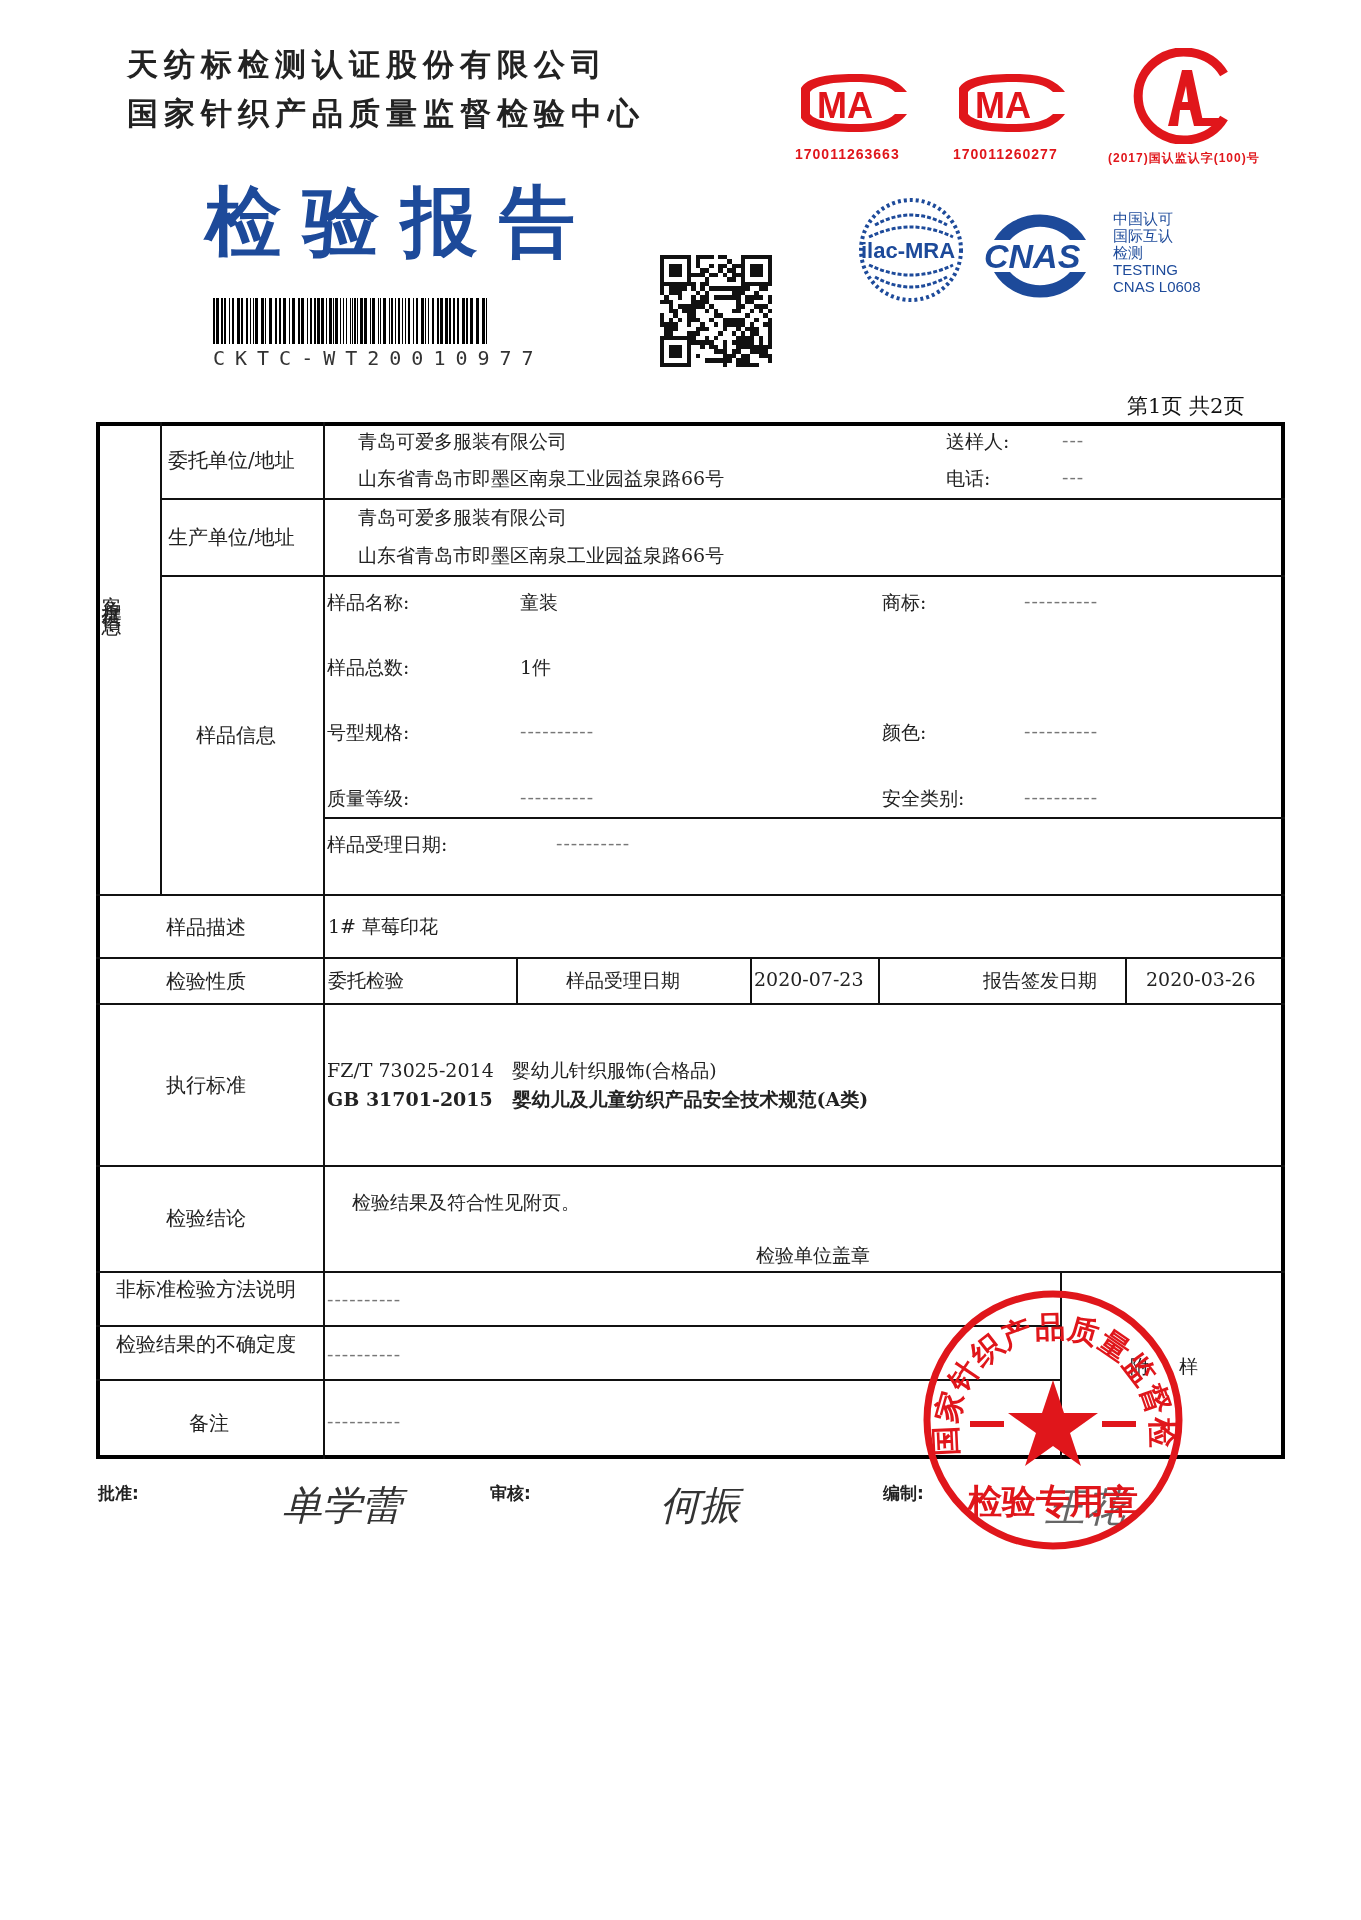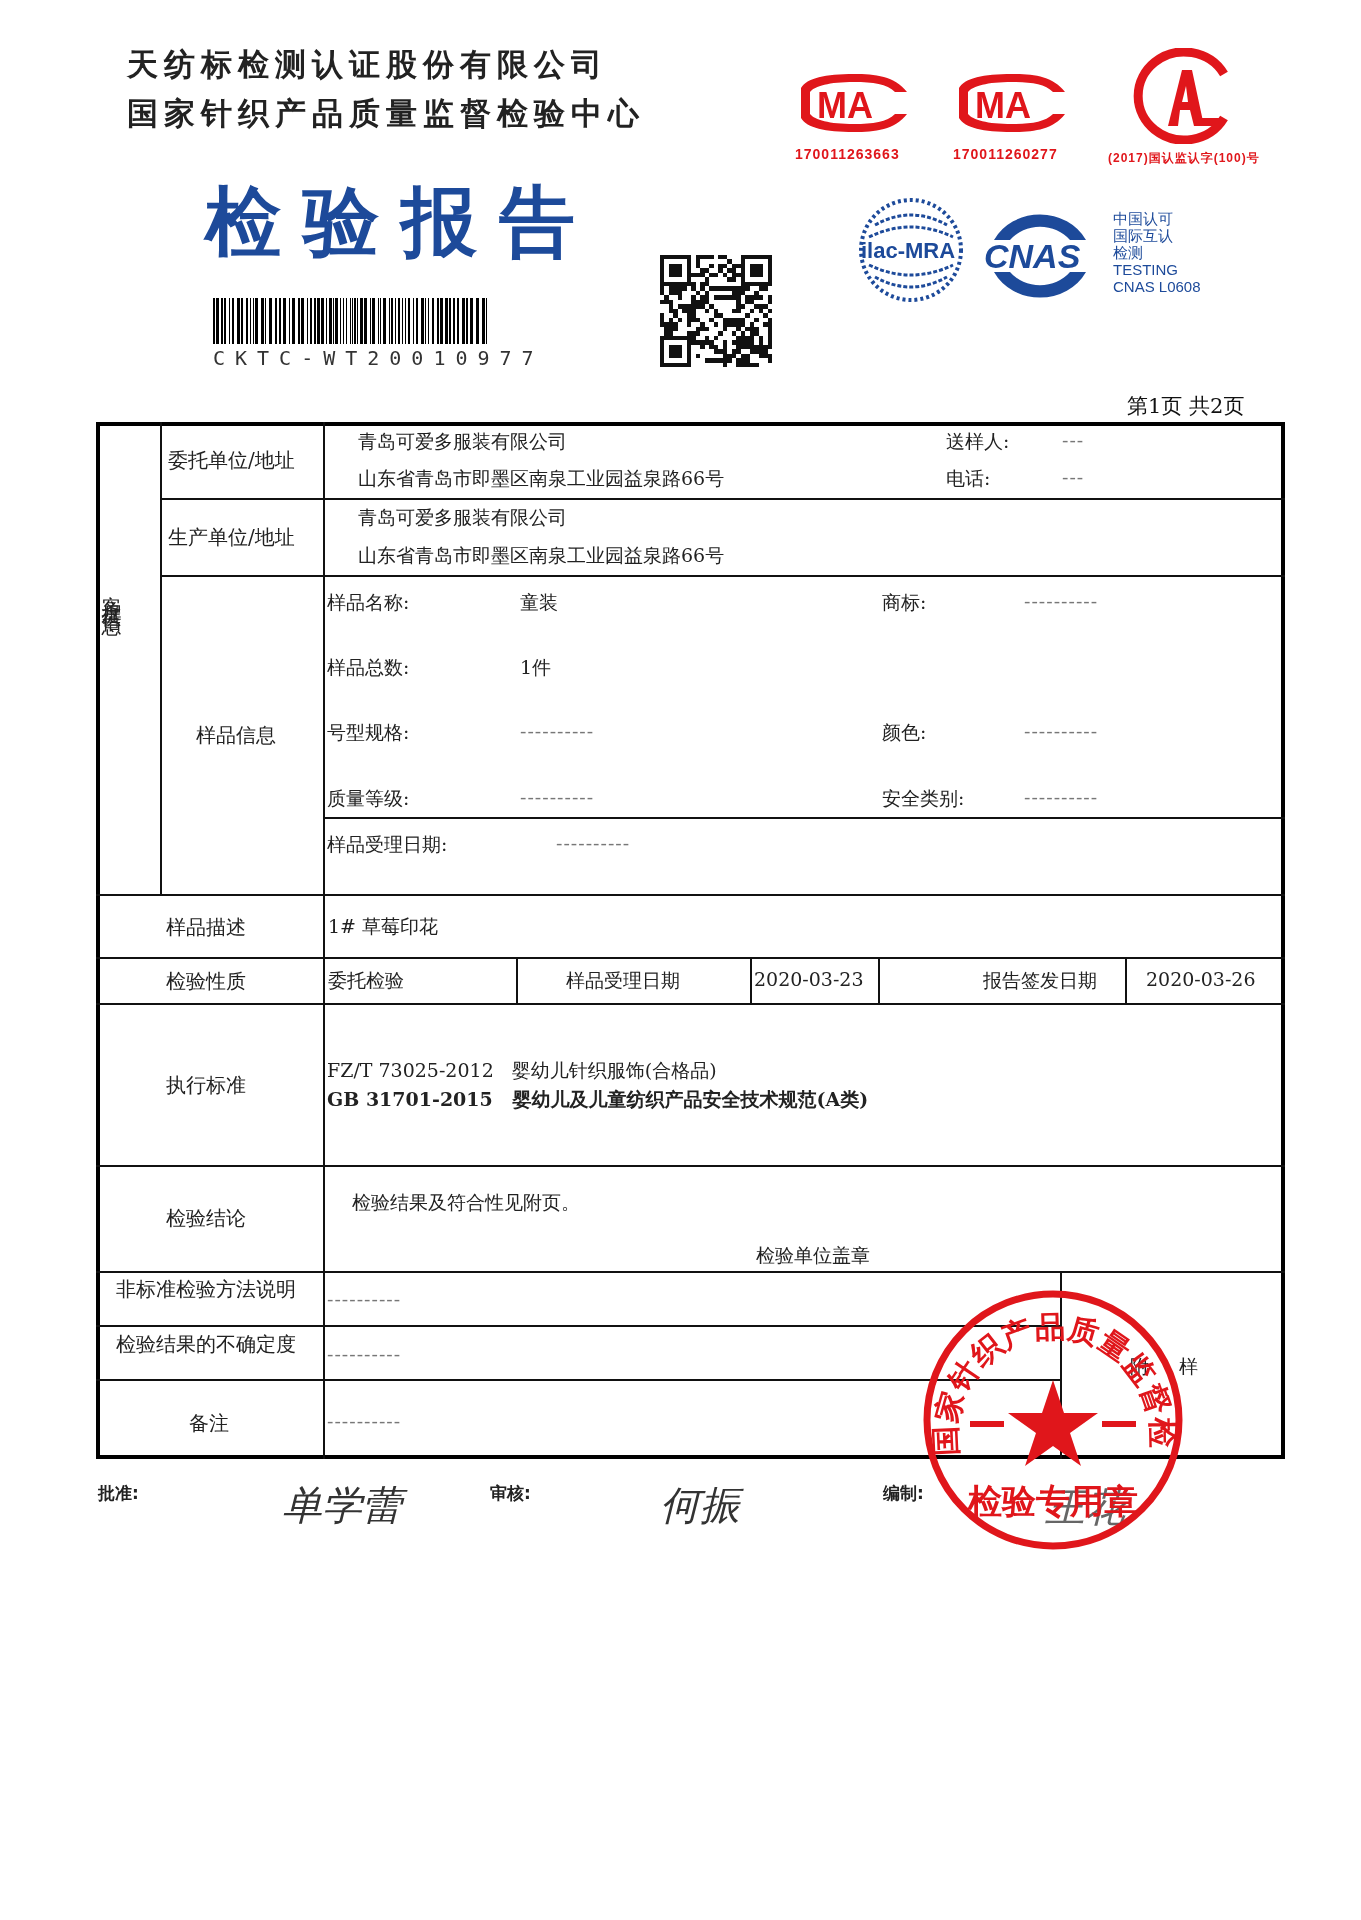--- a/index.html
+++ b/index.html
@@ -849,26 +849,26 @@
 <div class="cell-text dash" style="left:1024px;top:786px;">----------</div>
 <div class="cell-text" style="left:327px;top:832px;">样品受理日期:</div>
 <div class="cell-text dash" style="left:556px;top:832px;">----------</div>
 
 <div class="cell-text label" style="left:166px;top:914px;">样品描述</div>
 <div class="cell-text" style="left:328px;top:914px;">1#  草莓印花</div>
 
 <div class="cell-text label" style="left:166px;top:968px;">检验性质</div>
 <div class="cell-text" style="left:328px;top:968px;">委托检验</div>
 <div class="cell-text" style="left:566px;top:968px;">样品受理日期</div>
-<div class="cell-text mono" style="left:754px;top:968px;">2020-03-23</div>
+<div class="cell-text mono" style="left:754px;top:968px;">2020-07-23</div>
 <div class="cell-text" style="left:983px;top:968px;">报告签发日期</div>
 <div class="cell-text mono" style="left:1146px;top:968px;">2020-03-26</div>
 
 <div class="cell-text label" style="left:166px;top:1072px;">执行标准</div>
-<div class="cell-text mono" style="left:327px;top:1058px;white-space:pre;">FZ/T 73025-2012   婴幼儿针织服饰(合格品)</div>
+<div class="cell-text mono" style="left:327px;top:1058px;white-space:pre;">FZ/T 73025-2014   婴幼儿针织服饰(合格品)</div>
 <div class="cell-text mono" style="left:327px;top:1087px;white-space:pre;font-weight:bold;">GB 31701-2015   婴幼儿及儿童纺织产品安全技术规范(A类)</div>
 
 <div class="cell-text label" style="left:166px;top:1205px;">检验结论</div>
 <div class="cell-text" style="left:352px;top:1190px;">检验结果及符合性见附页。</div>
 <div class="cell-text" style="left:756px;top:1243px;">检验单位盖章</div>
 
 <div class="cell-text label" style="left:116px;top:1276px;">非标准检验方法说明</div>
 <div class="cell-text dash" style="left:327px;top:1288px;">----------</div>
 <div class="cell-text label" style="left:116px;top:1331px;">检验结果的不确定度</div>
 <div class="cell-text dash" style="left:327px;top:1343px;">----------</div>

